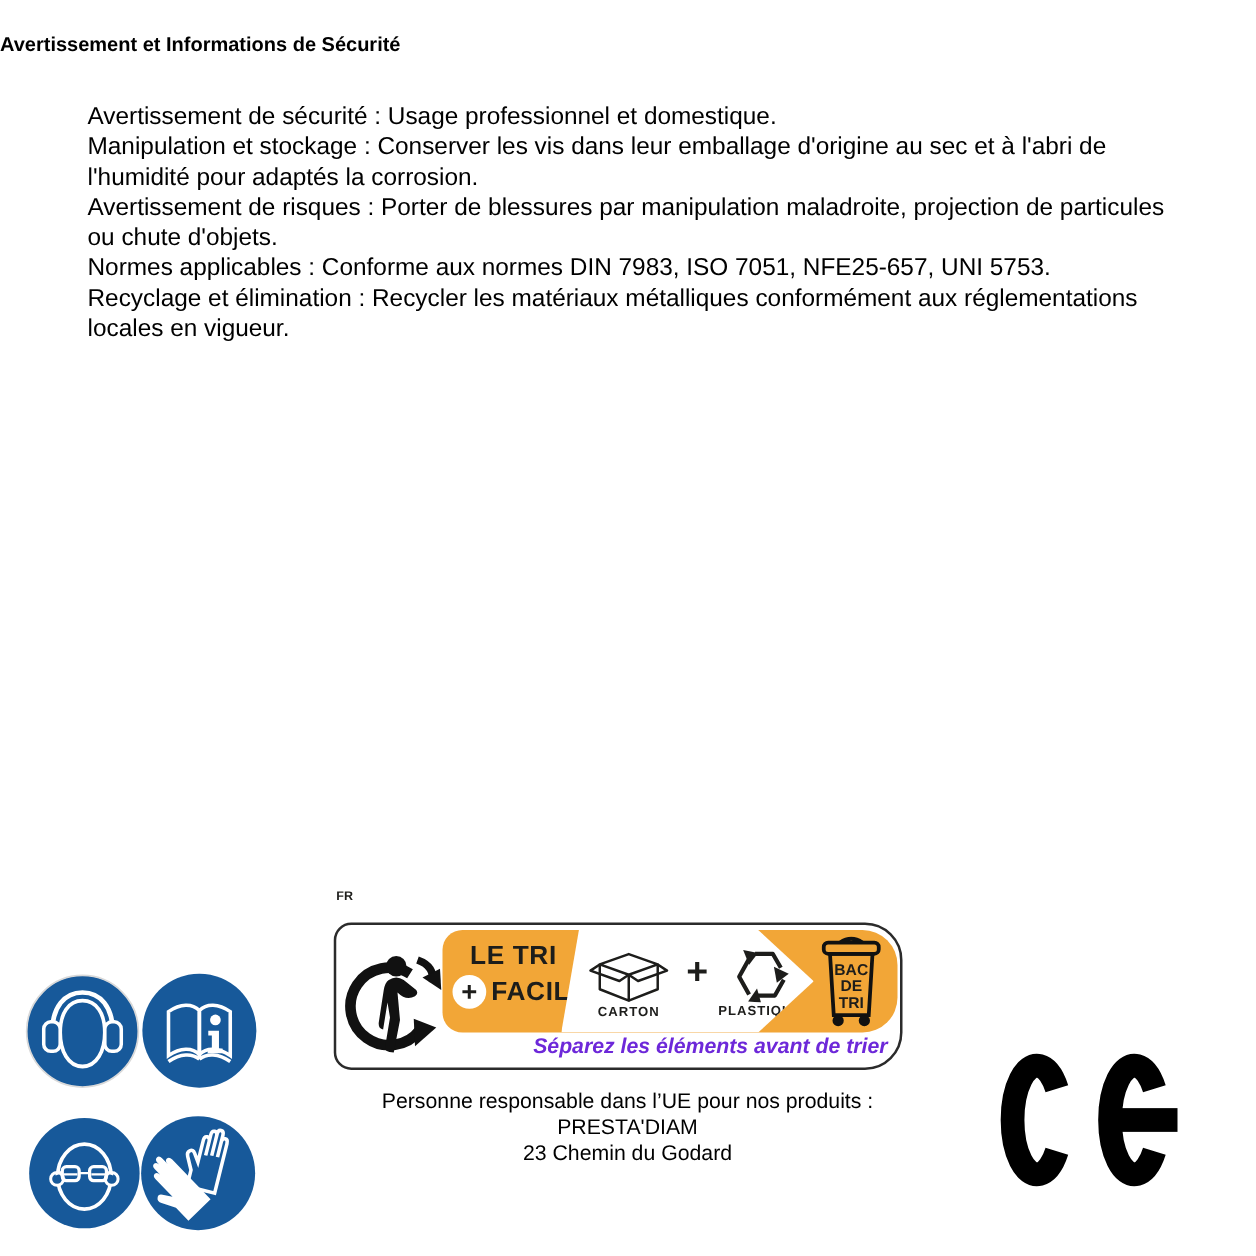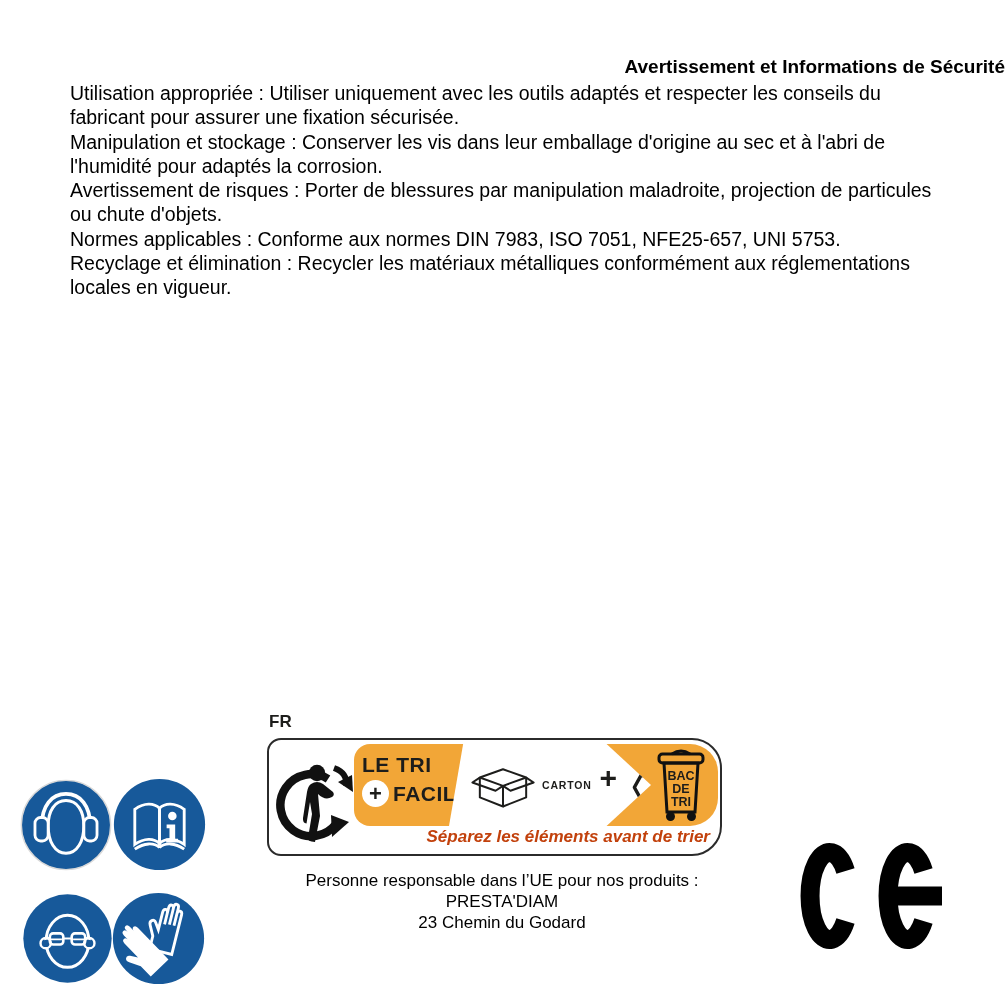--- a/index.html
+++ b/index.html
@@ -1,62 +1,62 @@
 <!DOCTYPE html>
 <html><head>
 <meta charset="utf-8">
 <style>
   html,body{margin:0;padding:0;background:#fff;}
   .canvas{position:relative;width:1005px;height:1005px;background:#fff;overflow:hidden;
           font-family:"Liberation Sans",sans-serif;color:#000;}
-  .title{position:absolute;top:28px;left:0;width:100%;text-align:right;
-         font-size:19px;font-weight:bold;margin-top:28px;}
+  .title{position:absolute;top:28px;left:0;width:100%;text-align:left;
+         font-size:16px;font-weight:bold;}
   .body-text{position:absolute;left:70px;top:81px;width:880px;
              font-size:19.5px;line-height:24.3px;}
   .body-text p{margin:0;}
   
   .icon{position:absolute;}
   
-  .fr-label{position:absolute;left:269px;top:712px;font-size:17px;font-weight:bold;color:#1d1d1b;}
+  .fr-label{position:absolute;left:269px;top:712px;font-size:10px;font-weight:bold;color:#1d1d1b;}
   .tri-box{position:absolute;left:267px;top:738px;width:455px;height:118px;background:#fff;
            border:2px solid #2b2b2b;border-radius:14px 30px 30px 14px;box-sizing:border-box;}
   .triman{position:absolute;left:6px;top:6px;}
   .band{position:absolute;left:85px;top:4px;width:364px;height:82px;
         background:#f2a637;border-radius:16px 28px 28px 16px;}
   .headline{position:absolute;left:8px;top:9px;color:#1d1d1b;font-weight:800;}
-  .headline .l1{font-size:21px;letter-spacing:.5px;}
+  .headline .l1{font-size:21px;letter-spacing:.5px;margin-left:14px;}
   .headline .l2{display:flex;align-items:center;gap:4px;margin-top:3px;}
   .plus-circle{width:27px;height:27px;background:#fff;border-radius:50%;
                display:flex;align-items:center;justify-content:center;
                font-size:22px;font-weight:800;color:#1d1d1b;}
   .headline .l2 span.word{font-size:21px;letter-spacing:.5px;}
   .chevron{position:absolute;left:95px;top:0;width:202px;height:82px;background:#fff;
            clip-path:polygon(7% 0,78% 0,100% 50%,78% 100%,0 100%);
            display:flex;align-items:center;justify-content:flex-start;
            padding:0 30px 0 16px;box-sizing:border-box;gap:8px;}
-  .mat{display:flex;flex-direction:row;align-items:center;gap:1px;}
+  .mat{display:flex;flex-direction:column;align-items:center;gap:1px;}
   .mat-label{font-size:10.5px;font-weight:bold;letter-spacing:.8px;color:#1d1d1b;}
   .mat-plus{font-size:30px;font-weight:800;color:#1d1d1b;margin-top:-14px;}
   .bin{position:absolute;left:302px;top:5px;}
   .separez{position:absolute;right:10px;top:87px;font-style:italic;font-weight:bold;
-           font-size:17px;color:#c2410c;}
+           font-size:17px;color:#6d28d9;}
   
   .contact{position:absolute;left:272px;top:871px;width:460px;text-align:center;
            font-size:17px;line-height:20.9px;font-weight:normal;}
   .ce{position:absolute;left:797px;top:842px;}
 </style>
 </head>
 <body>
 
 <div class="canvas">
 
   <div class="title">Avertissement et Informations de Sécurité</div>
 
   <div class="body-text">
-    <p>Utilisation appropriée : Utiliser uniquement avec les outils adaptés et respecter les conseils du fabricant pour assurer une fixation sécurisée.</p>
+    <p>Avertissement de sécurité : Usage professionnel et domestique.</p>
     <p>Manipulation et stockage : Conserver les vis dans leur emballage d'origine au sec et à l'abri de l'humidité pour adaptés la corrosion.</p>
     <p>Avertissement de risques : Porter de blessures par manipulation maladroite, projection de particules ou chute d'objets.</p>
     <p>Normes applicables : Conforme aux normes DIN 7983, ISO 7051, NFE25-657, UNI 5753.</p>
     <p>Recyclage et élimination : Recycler les matériaux métalliques conformément aux réglementations locales en vigueur.</p>
   </div>
 
   <svg class="icon" style="left:19px;top:778px" width="94" height="94" viewBox="0 0 100 100">
     <circle cx="50" cy="50" r="47.5" fill="#17599a" stroke="#d9d9d9" stroke-width="1.5"></circle>
     <path d="M50 24 C38 24 31 35 31 51 C31 67 38 80 50 80 C62 80 69 67 69 51 C69 35 62 24 50 24 Z" fill="none" stroke="#fff" stroke-width="3.2"></path>
     <path d="M24 52 C24 29 35 17 50 17 C65 17 76 29 76 52" fill="none" stroke="#fff" stroke-width="4"></path>

